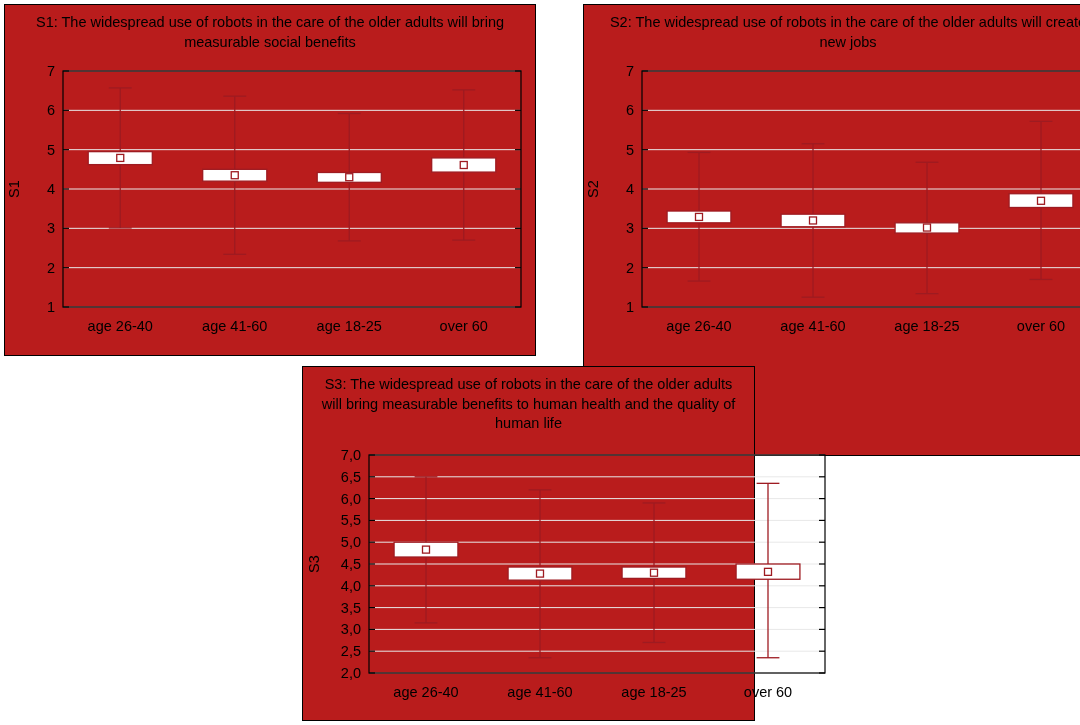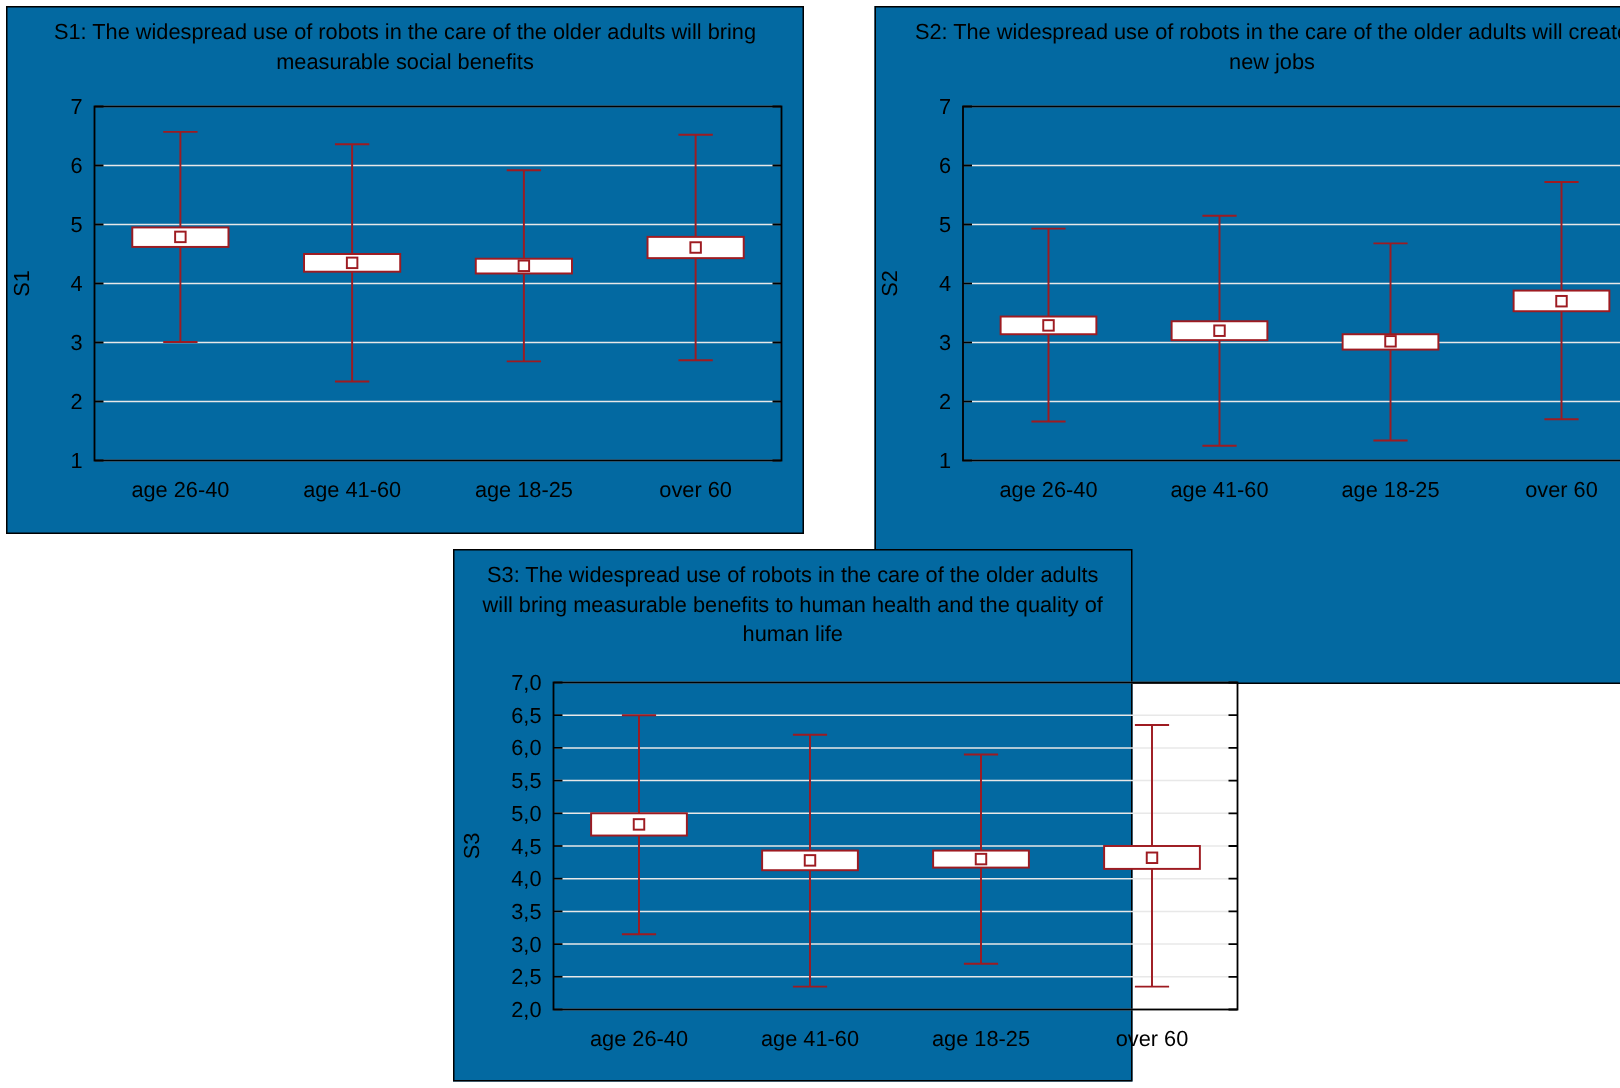--- a/index.html
+++ b/index.html
@@ -10,21 +10,21 @@
   body {
     width: 1080px;
     height: 725px;
     font-family: "Liberation Sans", sans-serif;
     position: relative;
     overflow: hidden;
   }
   .panel {
     position: absolute;
     border: 1px solid #000000;
-    background: #0369a1;
+    background: #b91c1c;
     box-sizing: border-box;
   }
   #panel-s1 { left: 4px;  top: 4px;  width: 532px; height: 352px; }
   #panel-s2 { left: 546px; top: 4px; width: 530px; height: 452px; margin-left: 37px; }
   #panel-s3 { left: 302px; top: 366px; width: 453px; height: 355px; }
 
   .panel-title {
     text-align: center;
     font-size: 14.5px;
     color: #000000;

